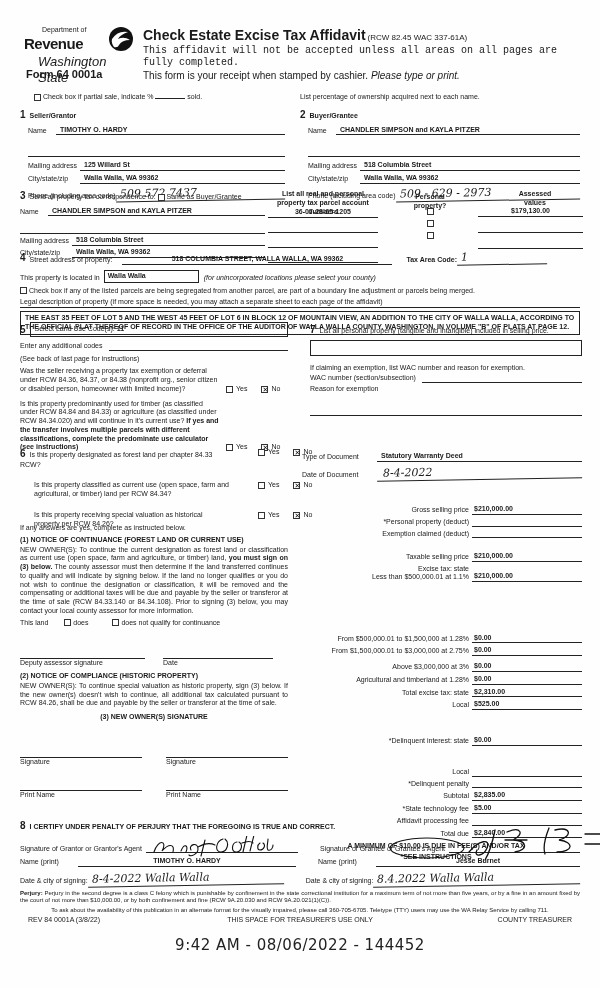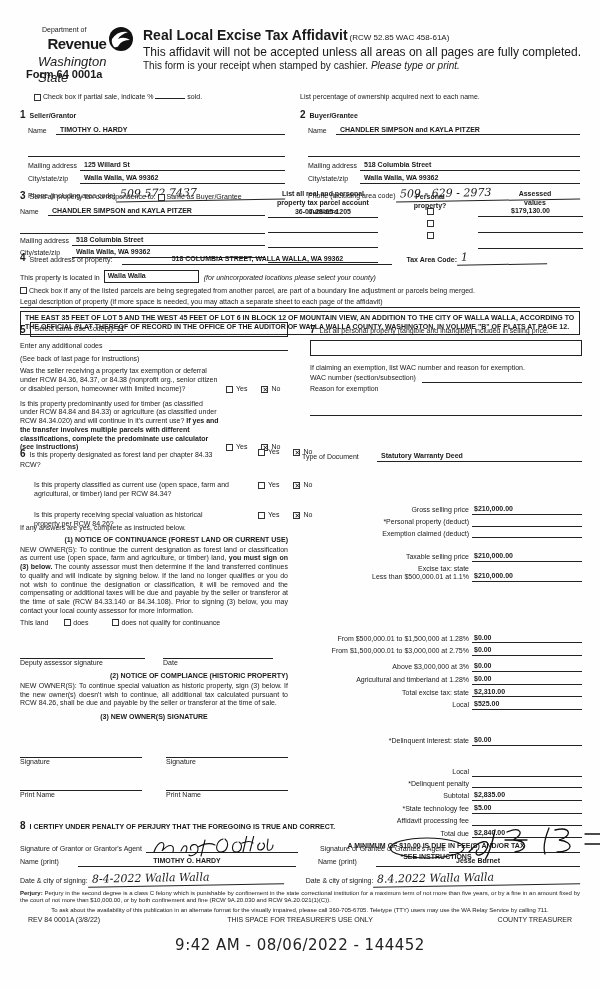--- a/index.html
+++ b/index.html
@@ -3,21 +3,21 @@
 <meta charset="utf-8">
 <style>
   * { margin:0; padding:0; box-sizing:border-box; }
   body { background:#888; font-family:"Liberation Sans", sans-serif; }
   #page {
     position:relative; width:600px; height:988px; margin:0 auto;
     background:#fefefe; color:#1a1a1a; font-size:7px; line-height:1.25;
     overflow:hidden;
   }
   .abs { position:absolute; }
-  .b { font-weight:bold;text-align:right; }
+  .b { font-weight:bold; }
   .i { font-style:italic; }
   .sec-num { font-weight:bold; font-size:10px; margin-right:4px; }
   .row { display:flex; align-items:flex-end; }
   .uline { border-bottom:1px solid #222; }
   .fill { flex:1; border-bottom:1px solid #222; min-height:8px; }
   .val { font-weight:bold; padding:0 4px; }
   .hand { font-family:"DejaVu Serif", serif; font-style:italic; font-size:11px; transform:rotate(-1deg); }
   .cb { display:inline-block; width:7px; height:7px; border:1px solid #333;
         font-size:7px; line-height:6px; text-align:center; vertical-align:middle;
         background:#fff; overflow:hidden; }
@@ -51,24 +51,24 @@
           <circle cx="13" cy="13" r="12" fill="#111"></circle>
           <path d="M4 13 Q10 4 20 6 Q12 9 10 13 Q16 10 22 14 Q14 14 11 19 Q10 22 6 21 Q3 17 4 13 Z" fill="#fff"></path>
         </svg>
       </span>
     </div>
   </div>
   <div class="abs b" style="left:26px; top:68px; font-size:11px;">Form 64 0001a</div>
 
   <div class="abs" style="left:143px; top:27px; width:440px;">
     <div>
-      <span class="b" style="font-size:14px;">Real Local Excise Tax Affidavit</span>
-      <span style="font-size:8px;">(RCW 52.85 WAC 458-61A)</span>
-    </div>
-    <div style="font-size:12px;">This affidavit will not be accepted unless all areas on all pages are fully completed.</div>
+      <span class="b" style="font-size:14px;">Check Estate Excise Tax Affidavit</span>
+      <span style="font-size:8px;">(RCW 82.45 WAC 337-61A)</span>
+    </div>
+    <div style="font-size:10px;font-family:Liberation Mono, monospace;">This affidavit will not be accepted unless all areas on all pages are fully completed.</div>
     <div style="font-size:10px;">
       <span>This form is your receipt when stamped by cashier. </span><span class="i">Please type or print.</span>
     </div>
   </div>
 
   <div class="abs" style="left:34px; top:93px;">
     <span class="cb"></span>
     <span>Check box if partial sale, indicate %</span>
     <span class="uline" style="display:inline-block; width:30px;"></span>
     <span>sold.</span>
@@ -271,20 +271,24 @@
             <span>No</span>
           </span>
       </span>
     </div>
   </div>
 
   <div class="abs" style="left:302px; top:452px; width:280px;">
     <div class="row">
         <span style="width:75px;">Type of Document</span>
         <span class="val uline" style="flex:1;">Statutory Warranty Deed</span>
+      </div>
+    <div class="row" style="margin-top:3px;">
+        <span style="width:75px;">Date of Document</span>
+        <span class="hand uline" style="flex:1; padding-left:6px;">8-4-2022</span>
       </div>
   </div>
 
   <div class="abs" style="left:20px; top:524px; width:268px;">
     <div>If any answers are yes, complete as instructed below.</div>
     <div class="b" style="margin-top:3px;">(1) NOTICE OF CONTINUANCE (FOREST LAND OR CURRENT USE)</div>
     <div style="margin-top:1px; text-align:justify;">
       <span>NEW OWNER(S): To continue the current designation as forest land or classification as current use (open space, farm and agriculture, or timber) land, </span><span class="b">you must sign on (3) below.</span><span> The county assessor must then determine if the land transferred continues to qualify and will indicate by signing below. If the land no longer qualifies or you do not wish to continue the designation or classification, it will be removed and the compensating or additional taxes will be due and payable by the seller or transferor at the time of sale (RCW 84.33.140 or 84.34.108). Prior to signing (3) below, you may contact your local county assessor for more information.</span>
     </div>
     <div style="margin-top:3px;">

